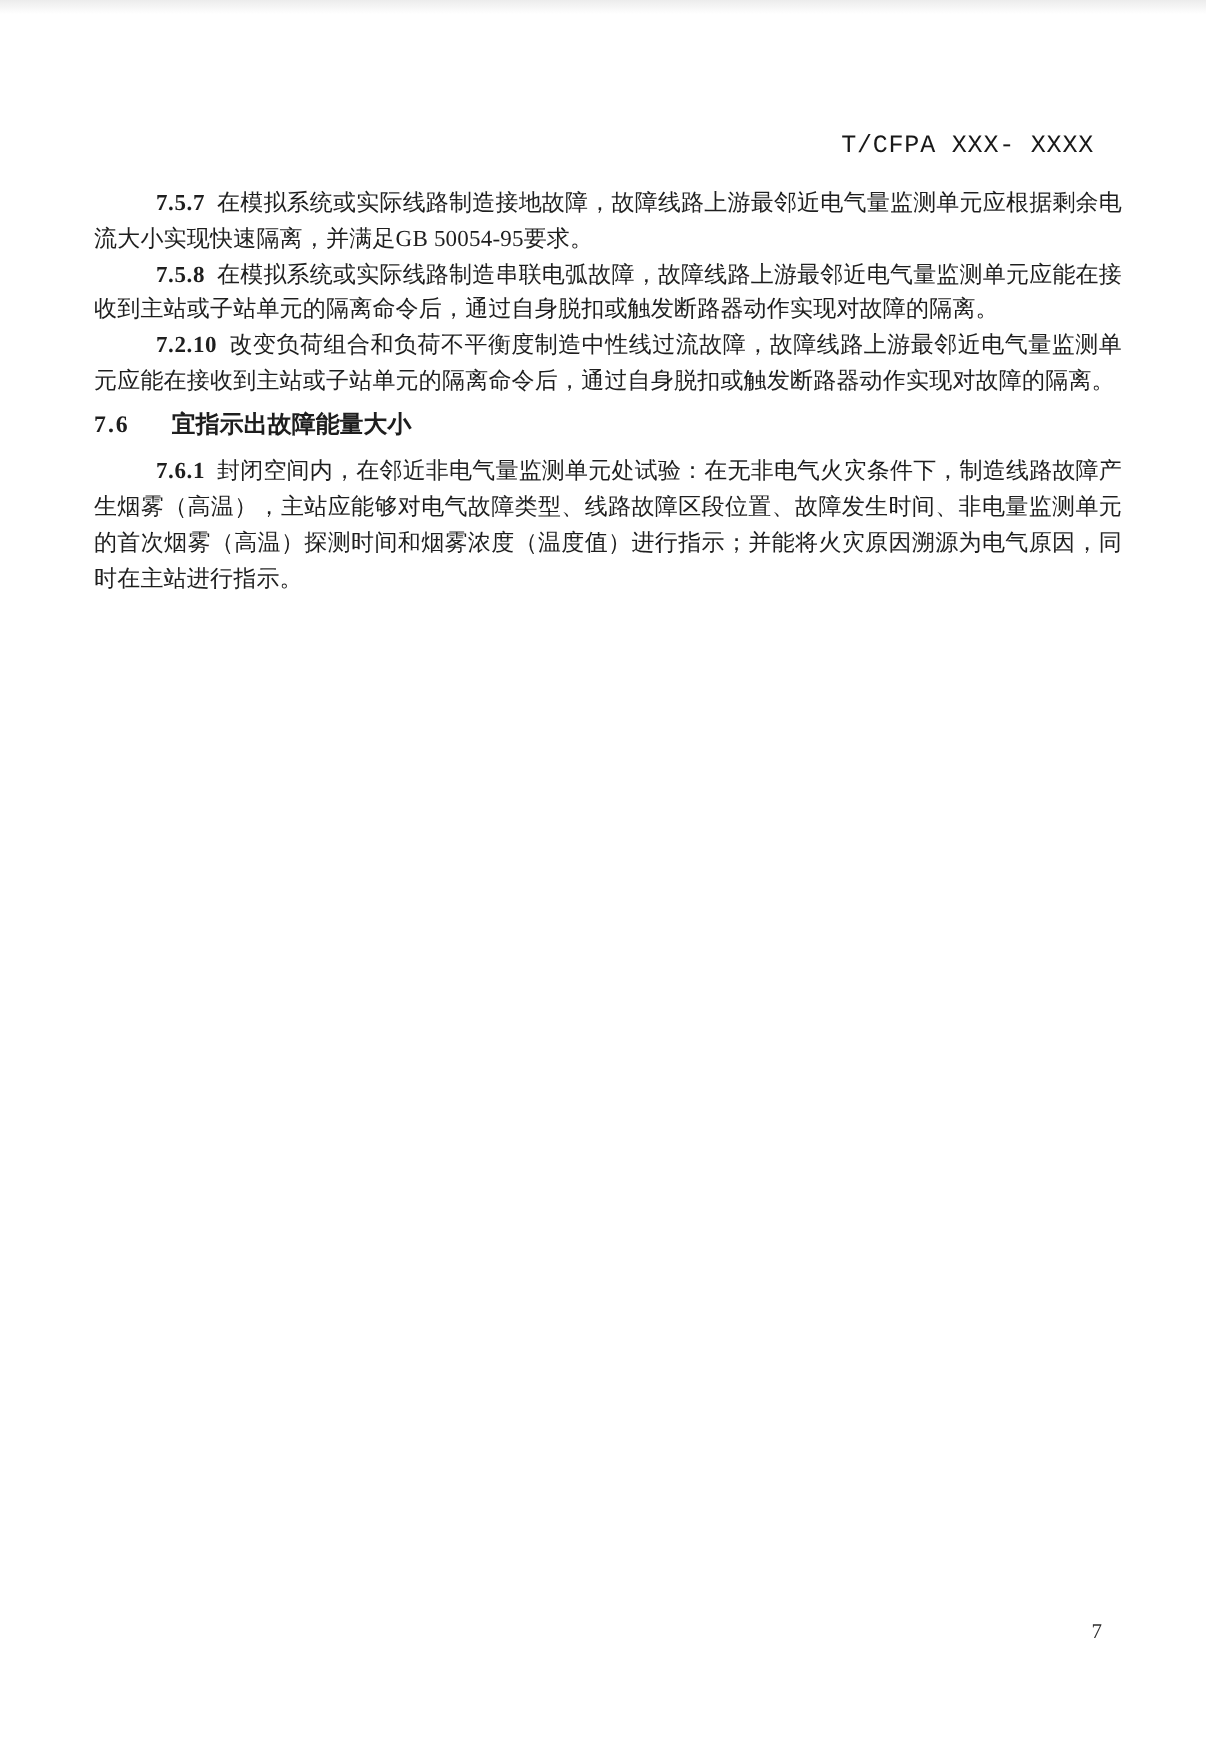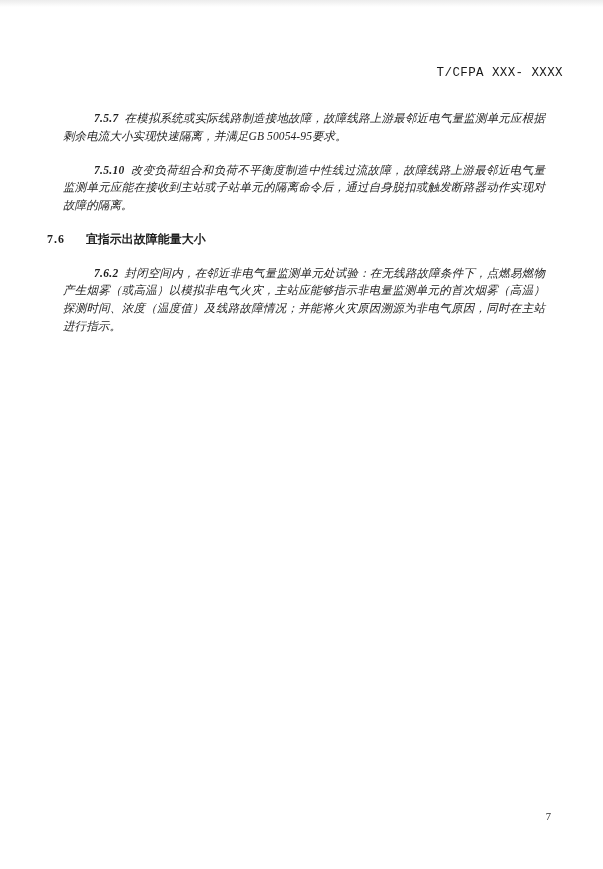--- a/index.html
+++ b/index.html
@@ -18,41 +18,40 @@
   }
   .top-shade {
     position: absolute;
     top: 0; left: 0; right: 0;
     height: 7px;
     background: linear-gradient(to bottom, #ececec, rgba(255,255,255,0));
   }
   .doc-code {
     position: absolute;
     top: 66px;
-    right: 40px;
+    right: 56px;
     font-family: "Liberation Mono", "DejaVu Sans Mono", monospace;
     font-size: 12.5px;
     letter-spacing: 0.4px;
     color: #181818;
     white-space: pre;
   }
   .content {
     position: absolute;
     left: 47px;
     top: 94px;
     width: 514px;
     font-size: 11.5px;
     line-height: 17.75px;
     text-align: justify;
     letter-spacing: 0.1px;
   }
   p.clause {
-    margin: 16px;
+    margin: 0;
     text-indent: 31px;
-    font-style: italic;
   }
   .num {
     font-weight: 700;
     padding-right: 6px;
     letter-spacing: 0.3px;
   }
   h2.section-heading {
     margin: 3px 0 7px 0;
     font-size: 11.9px;
     font-weight: 700;
@@ -76,26 +75,27 @@
 
 <div class="page">
   <div class="top-shade"></div>
 
   <div class="doc-code">T/CFPA XXX- XXXX</div>
 
   <div class="content">
 
     <p class="clause"><span class="num">7.5.7</span><span class="txt">在模拟系统或实际线路制造接地故障，故障线路上游最邻近电气量监测单元应根据剩余电流大小实现快速隔离，并满足GB 50054-95要求。</span></p>
 
+    <p class="clause"><span class="num">7.5.8</span><span class="txt">在模拟系统或实际线路制造串联电弧故障，故障线路上游最邻近电气量监测单元应能在接收到主站或子站单元的隔离命令后，通过自身脱扣或触发断路器动作实现对故障的隔离。</span></p>
 
 
-    <p class="clause"><span class="num">7.5.10</span><span class="txt">改变负荷组合和负荷不平衡度制造中性线过流故障，故障线路上游最邻近电气量监测单元应能在接收到主站或子站单元的隔离命令后，通过自身脱扣或触发断路器动作实现对故障的隔离。</span></p>
+    <p class="clause"><span class="num">7.2.10</span><span class="txt">改变负荷组合和负荷不平衡度制造中性线过流故障，故障线路上游最邻近电气量监测单元应能在接收到主站或子站单元的隔离命令后，通过自身脱扣或触发断路器动作实现对故障的隔离。</span></p>
 
     <h2 class="section-heading"><span class="num">7.6</span><span>宜指示出故障能量大小</span></h2>
 
+    <p class="clause"><span class="num">7.6.1</span><span class="txt">封闭空间内，在邻近非电气量监测单元处试验：在无非电气火灾条件下，制造线路故障产生烟雾（高温），主站应能够对电气故障类型、线路故障区段位置、故障发生时间、非电量监测单元的首次烟雾（高温）探测时间和烟雾浓度（温度值）进行指示；并能将火灾原因溯源为电气原因，同时在主站进行指示。</span></p>
 
-    <p class="clause"><span class="num">7.6.2</span><span class="txt">封闭空间内，在邻近非电气量监测单元处试验：在无线路故障条件下，点燃易燃物产生烟雾（或高温）以模拟非电气火灾，主站应能够指示非电量监测单元的首次烟雾（高温）探测时间、浓度（温度值）及线路故障情况；并能将火灾原因溯源为非电气原因，同时在主站进行指示。</span></p>
 
 
   </div>
 
   <div class="page-number">7</div>
 </div>
 
 </body></html>

